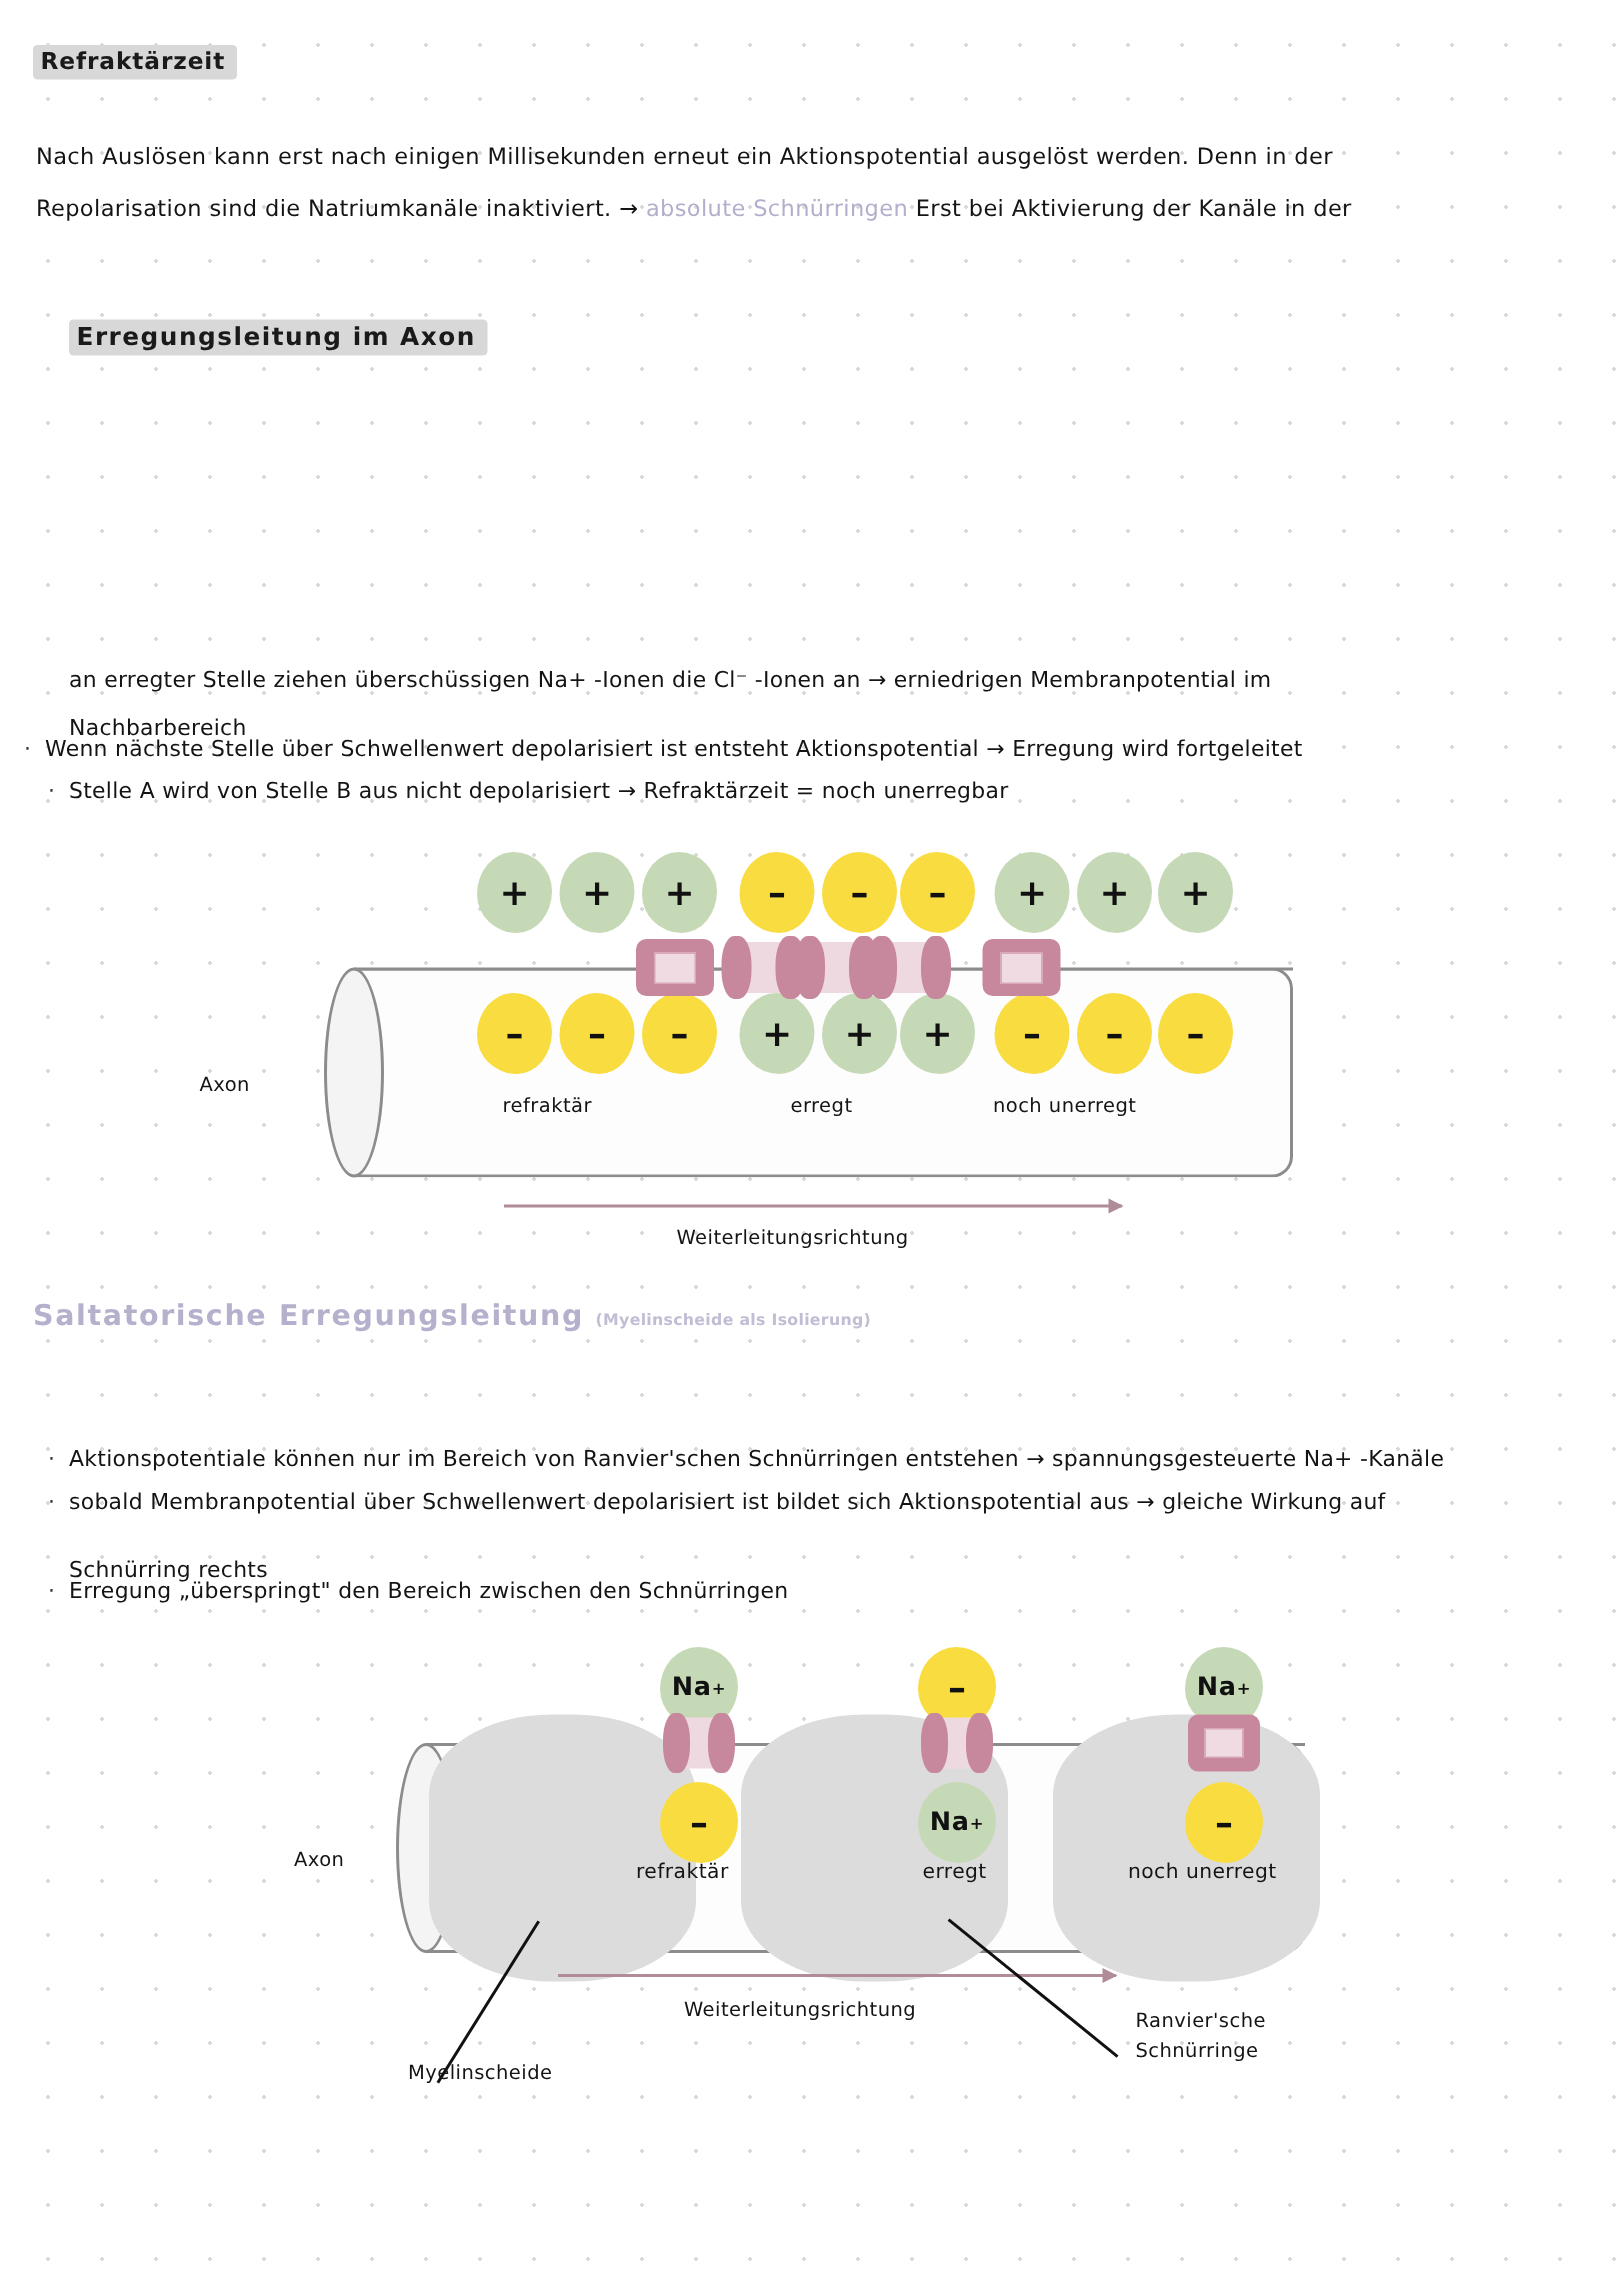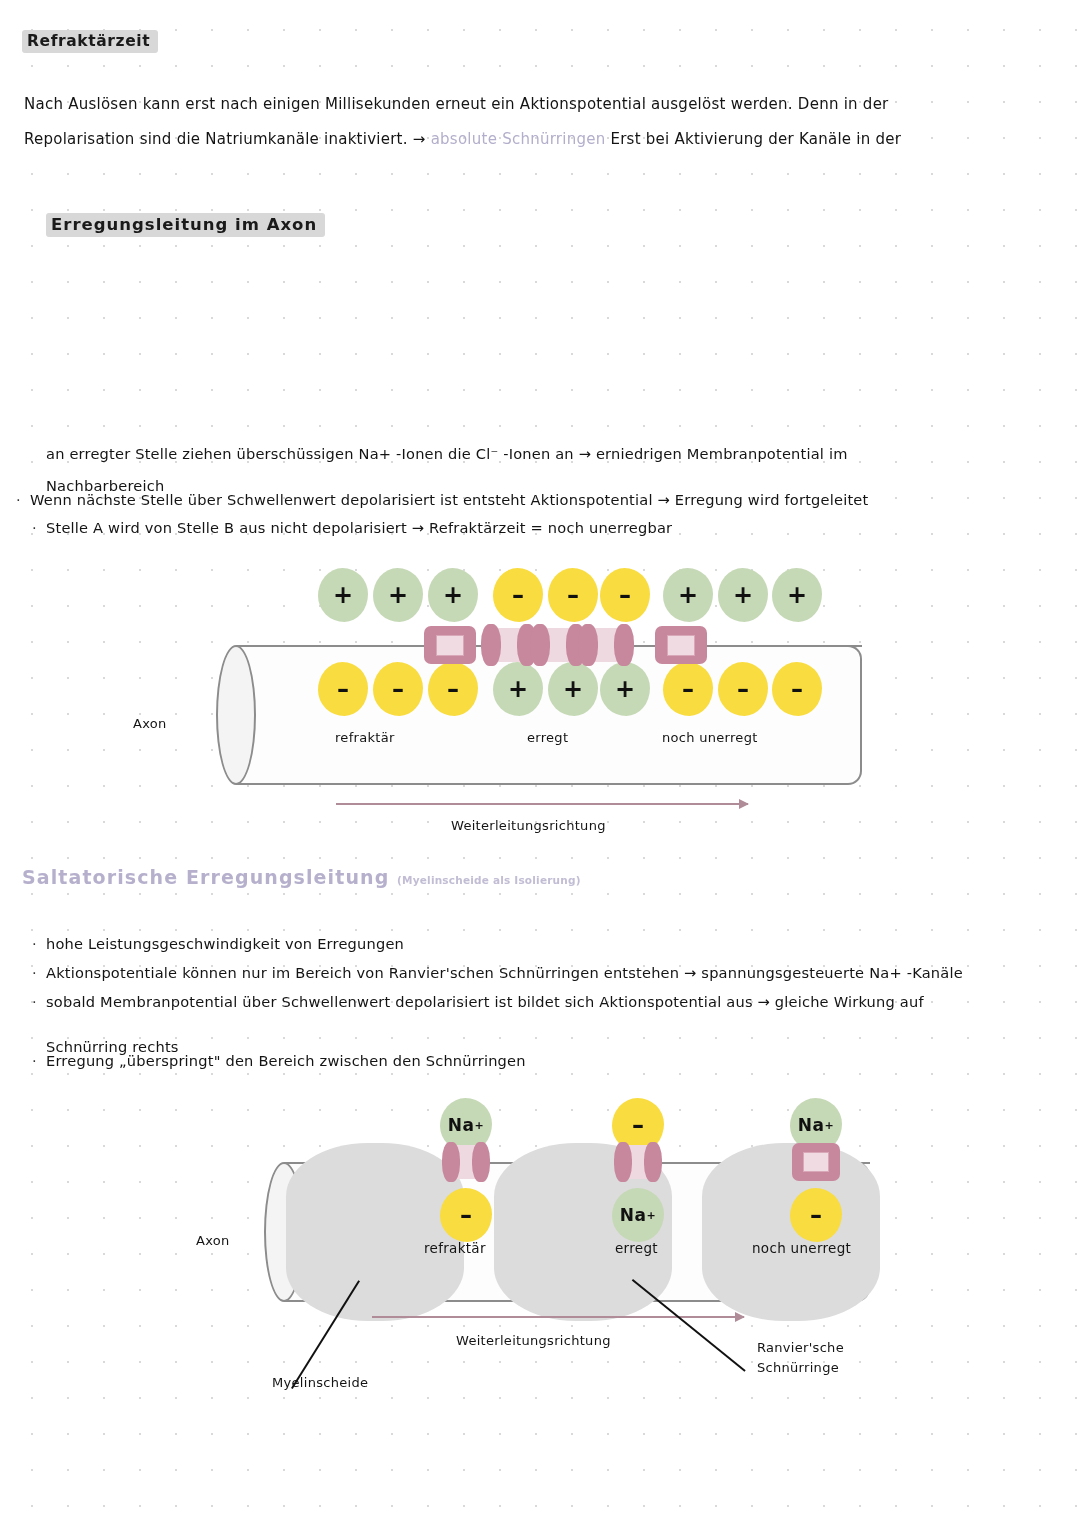--- a/index.html
+++ b/index.html
@@ -219,23 +219,20 @@
 
     <div class="dir-arrow" style="left:336px;top:803px;width:412px;"></div>
     <div class="dlabel hw" style="left:451px;top:818px;">Weiterleitungsrichtung</div>
   </div>
 
   <div class="h-sub hw" style="left:22px;top:866px;">
     <span>Saltatorische Erregungsleitung</span>
     <span class="paren">(Myelinscheide als Isolierung)</span>
   </div>
 
-  <div class="bul hw" style="left:32px;top:928px;">
-    <span class="bullet-dot">·</span><span>hohe Leistungsgeschwindigkeit von Erregungen</span>
-  </div>
   <div class="bul hw" style="left:32px;top:957px;">
     <span class="bullet-dot">·</span><span>Aktionspotentiale können nur im Bereich von Ranvier'schen Schnürringen entstehen → spannungsgesteuerte Na+ -Kanäle</span>
   </div>
   <div class="bul hw" style="left:32px;top:986px;">
     <span class="bullet-dot">·</span><span>sobald Membranpotential über Schwellenwert depolarisiert ist bildet sich Aktionspotential aus → gleiche Wirkung auf</span>
   </div>
   <div class="bul hw indent" style="left:32px;top:1016px;">
     <span>Schnürring rechts</span>
   </div>
   <div class="bul hw" style="left:32px;top:1045px;">

